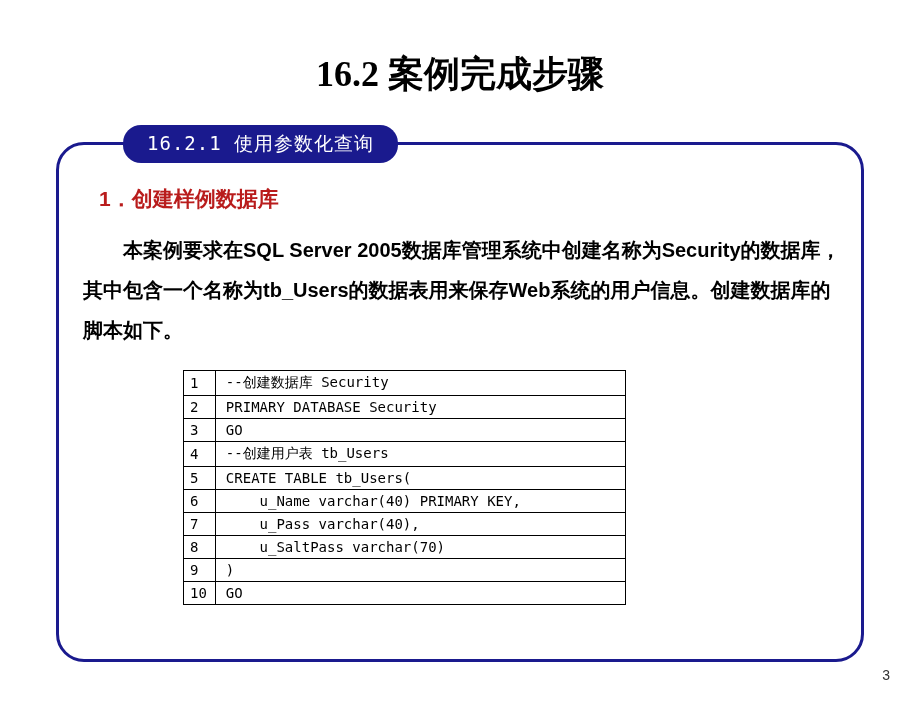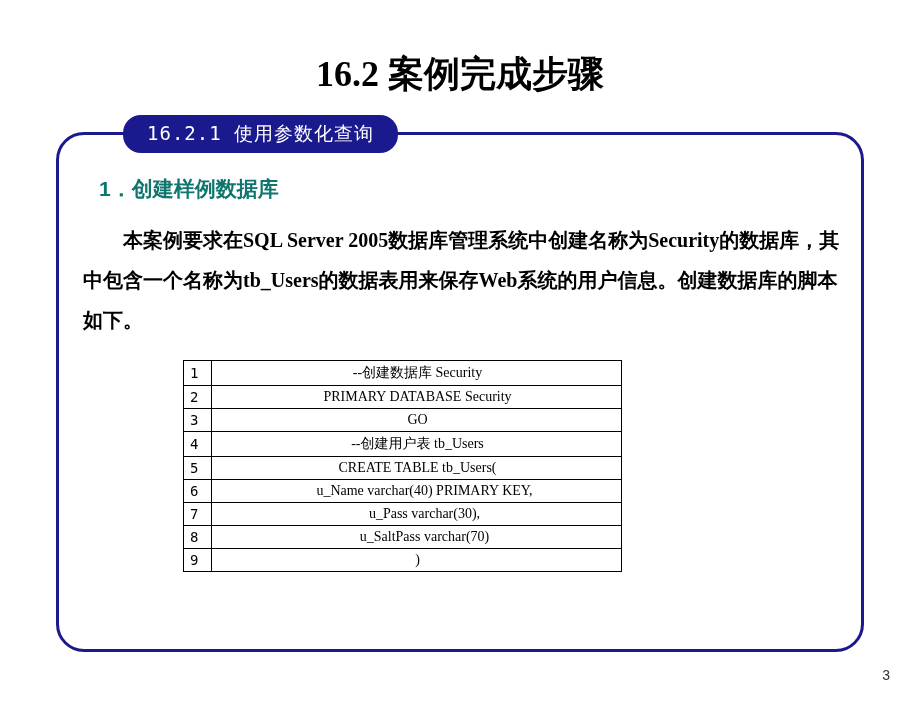--- a/index.html
+++ b/index.html
@@ -24,21 +24,21 @@
     .title {
       text-align: center;
       font-size: 36px;
       color: #000000;
       font-family: "SimSun", serif;
       margin-bottom: 30px;
     }
     .content-frame {
       position: absolute;
       left: 56px;
-      top: 132px;
+      top: 142px;
       width: 808px;
       height: 520px;
       border: 3px solid #1a1a8e;
       border-radius: 28px;
       background: #ffffff;
     }
     .subsection-tab {
       position: absolute;
       left: 64px;
       top: -20px;
@@ -49,34 +49,34 @@
       font-size: 19px;
       font-family: "SimSun", "Consolas", monospace;
       z-index: 2;
       letter-spacing: 1px;
     }
     .subtitle-row {
       position: absolute;
       left: 40px;
       top: 40px;
       font-size: 21px;
-      color: #0f766e;
+      color: #b91c1c;
       font-weight: bold;
       font-family: "SimHei", "Microsoft YaHei", sans-serif;
     }
     .body-text {
       position: absolute;
       left: 24px;
       top: 85px;
       width: 760px;
       font-size: 20px;
       line-height: 2.0;
       color: #000000;
       font-weight: bold;
-      font-family: Liberation Serif, serif;
+      font-family: Liberation Sans, sans-serif;
       text-indent: 2em;
     }
     .code-table {
       position: absolute;
       left: 124px;
       top: 225px;
       border-collapse: collapse;
       font-family: "SimSun", "Consolas", monospace;
       font-size: 14px;
     }
@@ -87,24 +87,23 @@
       background: #ffffff;
       height: 22px;
     }
     .code-table td.ln {
       width: 28px;
       text-align: left;
       padding-left: 6px;
     }
     .code-table td.code {
       width: 410px;
-      text-align: center;
+      text-align: left;
       white-space: pre;
       padding-left: 10px;
-      font-family: Liberation Serif, serif;
     }
     .page-number {
       position: absolute;
       right: 30px;
       bottom: 18px;
       font-size: 14px;
       color: #333333;
       font-family: Arial, sans-serif;
     }
   </style>
@@ -142,28 +141,32 @@
         <tr>
             <td class="ln">5</td>
             <td class="code">CREATE TABLE tb_Users(</td>
           </tr>
         <tr>
             <td class="ln">6</td>
             <td class="code">    u_Name varchar(40) PRIMARY KEY,</td>
           </tr>
         <tr>
             <td class="ln">7</td>
-            <td class="code">    u_Pass varchar(30),</td>
+            <td class="code">    u_Pass varchar(40),</td>
           </tr>
         <tr>
             <td class="ln">8</td>
             <td class="code">    u_SaltPass varchar(70)</td>
           </tr>
         <tr>
             <td class="ln">9</td>
             <td class="code">)</td>
           </tr>
+        <tr>
+            <td class="ln">10</td>
+            <td class="code">GO</td>
+          </tr>
       </tbody>
     </table>
   </div>
 
   <div class="page-number">3</div>
 </div>
 
 </body></html>

